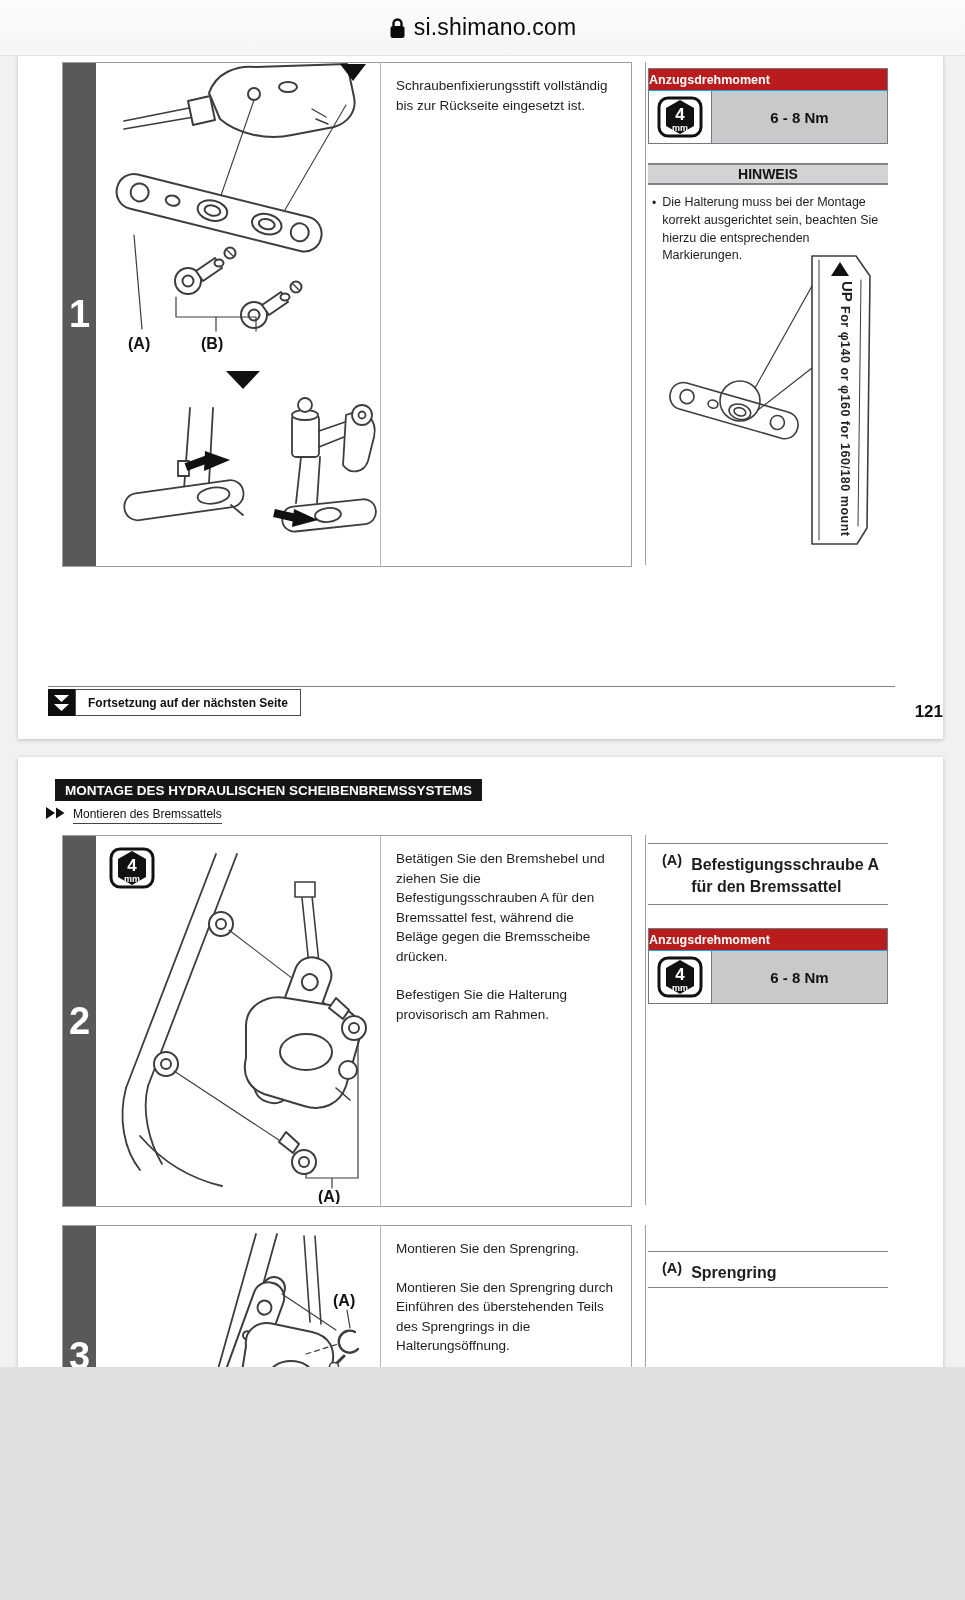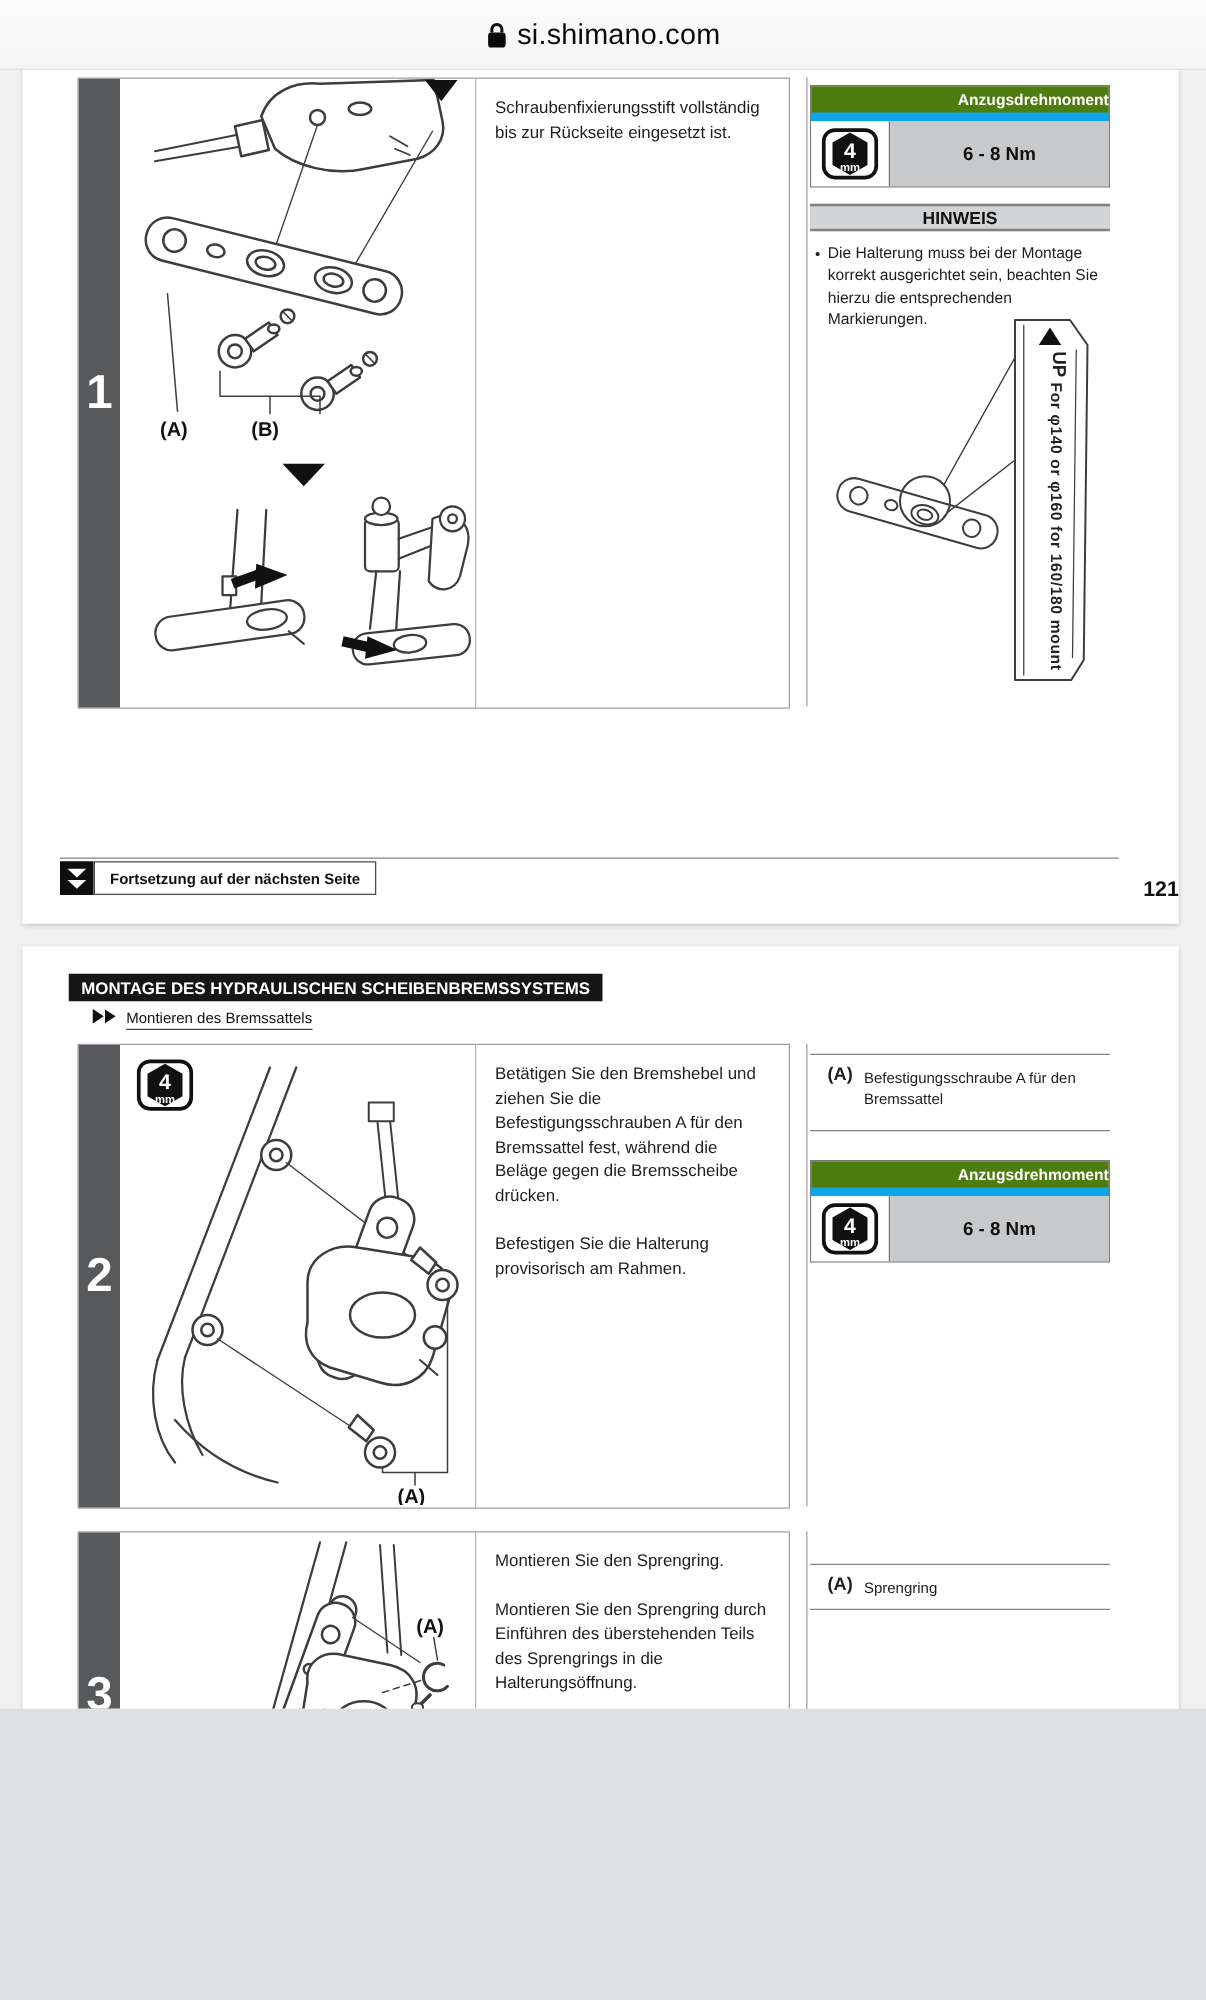--- a/index.html
+++ b/index.html
@@ -23,22 +23,22 @@
     font-size:38px;font-weight:bold;}
   .stepfig{position:relative;width:284px;border-right:1px solid #b6b8ba;}
   .steptext{flex:1;padding:13px 15px;font-size:13.5px;line-height:1.45;color:#1d1d1f;}
   .steptext p{margin:0 0 19px;}
 
   .vrule{position:absolute;width:0;border-left:1px solid #9d9fa2;}
 
   .rcol{position:absolute;left:630px;width:240px;}
 
   .torque{border:1px solid #76787b;background:#fff;}
-  .torque-head{background:#4d7c0f;color:#fff;text-align:right;font-weight:bold;font-size:12.5px;
-    padding:4px 0 3px;border-bottom:7px solid #0ea5e9;}
+  .torque-head{background:#b91c1c;color:#fff;text-align:left;font-weight:bold;font-size:12.5px;
+    padding:4px 0 3px;border-bottom:1px solid #0ea5e9;}
   .torque-body{display:flex;height:52px;}
   .torque-tool{width:62px;background:#fff;display:flex;align-items:center;justify-content:center;
     border-right:1px solid #76787b;}
   .torque-val{flex:1;background:#c8c9ca;display:flex;align-items:center;justify-content:center;
     font-weight:bold;font-size:15px;color:#111;}
 
   .hinweis-head{background:#d2d3d4;border-top:2px solid #808285;border-bottom:2px solid #808285;
     text-align:center;font-weight:bold;font-size:14px;padding:1px 0;color:#111;}
   .hinweis-body{padding:9px 0 0 4px;font-size:12.5px;line-height:1.42;display:flex;gap:6px;}
   .bullet{font-size:12px;line-height:1.5;}
@@ -53,21 +53,21 @@
   .pagenum{position:absolute;left:20px;right:0;text-align:right;font-weight:bold;font-size:17px;color:#111;}
 
   .blackbar{position:absolute;background:#161616;color:#fff;font-weight:bold;font-size:13.5px;
     padding:4px 10px 3px;white-space:nowrap;}
   .subsec{position:absolute;display:flex;align-items:flex-start;gap:5px;font-size:12px;color:#111;}
   .subsec-label{border-bottom:1px solid #444;padding-bottom:2px;}
 
   .key{position:absolute;left:630px;width:240px;border-top:1px solid #808285;border-bottom:1px solid #808285;
     display:flex;gap:9px;padding:8px 0 0 14px;box-sizing:border-box;}
   .keymark{font-weight:bold;font-size:14.5px;line-height:1.2;}
-  .keytext{font-size:12px;line-height:1.38;padding-top:2px;}
+  .keytext{font-size:16px;line-height:1.38;padding-top:2px;font-weight:bold;}
 
   .hexicon{display:block;}
   .figicon{position:absolute;left:13px;top:11px;}
 
   svg text.figlabel{font-family:"Liberation Sans","DejaVu Sans",sans-serif;font-weight:bold;font-size:16px;fill:#111;}
   svg text.hex4{font-family:"Liberation Sans","DejaVu Sans",sans-serif;font-weight:bold;font-size:17px;fill:#fff;text-anchor:middle;}
   svg text.hexmm{font-family:"Liberation Sans","DejaVu Sans",sans-serif;font-weight:bold;font-size:9px;fill:#fff;text-anchor:middle;}
   svg text.uptxt{font-family:"Liberation Sans","DejaVu Sans",sans-serif;font-weight:bold;fill:#222;}
 </style>
 </head>
@@ -236,21 +236,21 @@
       </div>
       <div class="contin-box">Fortsetzung auf der nächsten Seite</div>
     </div>
     <div class="pagenum" style="top:647px;">121</div>
   </div>
 
   <div class="page page2">
 
     <div class="blackbar" style="left:37px;top:22px;">MONTAGE DES HYDRAULISCHEN SCHEIBENBREMSSYSTEMS</div>
 
-    <div class="subsec" style="left:44px;top:50px;padding-left:12px;">
+    <div class="subsec" style="left:16px;top:50px;padding-left:12px;">
       <svg width="22" height="12" viewBox="0 0 22 12">
         <polygon points="0,0 9,6 0,12" fill="#111"></polygon>
         <polygon points="10,0.5 18.5,6 10,11.5" fill="#111"></polygon>
       </svg>
       <span class="subsec-label">Montieren des Bremssattels</span>
     </div>
 
     <div class="steptable" style="left:44px;top:78px;width:568px;height:370px;">
       <div class="stepnum">
         <span>2</span>

